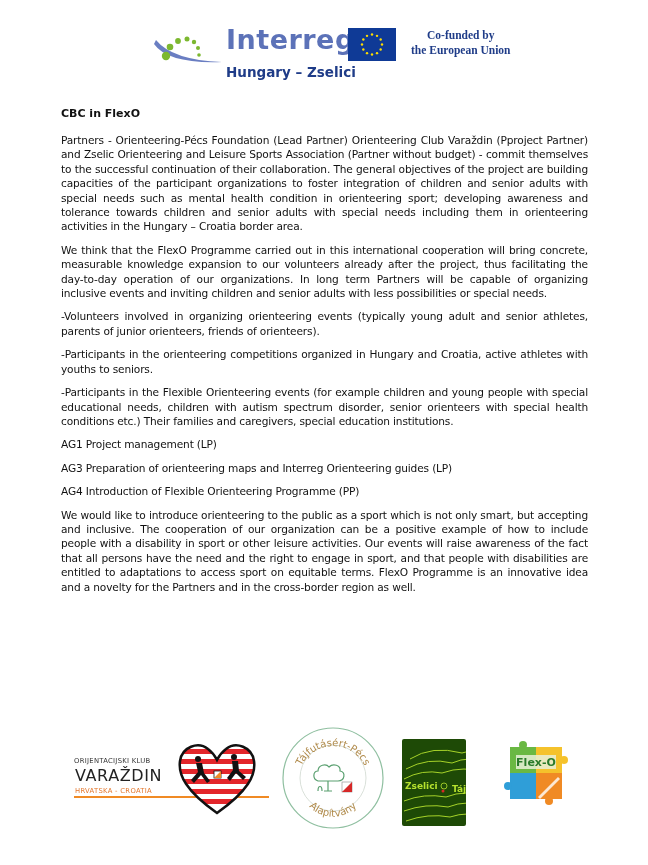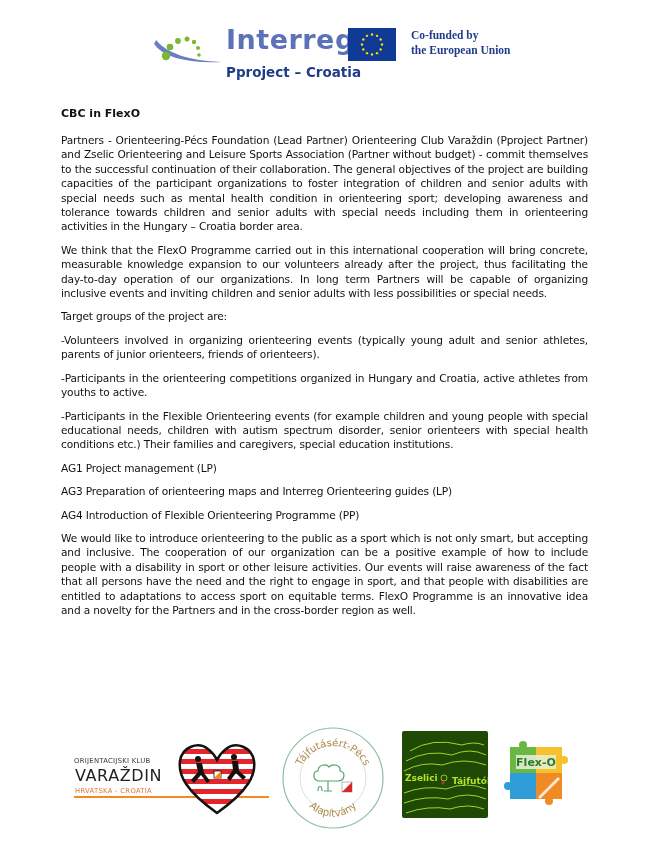--- a/index.html
+++ b/index.html
@@ -1,19 +1,19 @@
 <!DOCTYPE html>
 <html><head>
   <meta charset="utf-8">
   <style>
     html, body { margin: 0; padding: 0; background: #ffffff; }
     body { width: 648px; height: 865px; position: relative; overflow: hidden; font-family: "DejaVu Sans", sans-serif; color: #111; }
 
     
-    .header { position: absolute; left: 0; top: 0; width: 648px; height: 95px; }
+    .header { position: absolute; left: 0; top: 0; width: 648px; height: 95px; text-align: center; }
     .interreg-swoosh { position: absolute; left: 152px; top: 30px; width: 72px; height: 40px; }
     .interreg-word { position: absolute; left: 226px; top: 24px; font-family: "DejaVu Sans", sans-serif; font-weight: bold; font-size: 27px; color: #5c72b8; letter-spacing: 0.5px; }
     .interreg-sub { position: absolute; left: 226px; top: 64px; font-family: "DejaVu Sans", sans-serif; font-weight: bold; font-size: 13.5px; color: #1f3c88; }
     .eu-flag { position: absolute; left: 348px; top: 28px; width: 48px; height: 33px; background: #0f3a96; }
     .eu-text { position: absolute; left: 411px; top: 28px; font-family: Liberation Serif, serif; font-weight: bold; font-size: 11.5px; line-height: 15px; color: #1f3c88; }
 
     
     .content { position: absolute; left: 61px; top: 107px; width: 527px; font-family: "DejaVu Sans", sans-serif; font-size: 10.6px; line-height: 14.4px; color: #111; }
     .content h1 { font-size: 11px; font-weight: bold; margin: 0 0 12px 0; line-height: 14px; }
     .content p { margin: 0 0 9px 0; text-align: justify; letter-spacing: -0.15px; }
@@ -21,39 +21,39 @@
     
     .footer { position: absolute; left: 0; top: 715px; width: 648px; height: 130px; }
     .logo-varazdin { position: absolute; left: 74px; top: 28px; width: 200px; height: 80px; }
     .vz-small { position: absolute; left: 0; top: 14px; font-size: 6.8px; color: #333; letter-spacing: 0.3px; white-space: nowrap; }
     .vz-big { position: absolute; left: 1px; top: 23px; font-size: 16px; color: #222; letter-spacing: 0.6px; white-space: nowrap; }
     .vz-country { position: absolute; left: 1px; top: 44px; font-size: 6.8px; color: #e3762b; letter-spacing: 0.3px; white-space: nowrap; }
     .vz-line { position: absolute; left: 0; top: 53px; width: 195px; height: 2px; background: #f08a24; }
     .vz-heart { position: absolute; left: 102px; top: -4px; width: 82px; height: 78px; }
 
     .logo-pecs { position: absolute; left: 280px; top: 4px; width: 106px; height: 118px; }
-    .logo-zselic { position: absolute; left: 402px; top: 16px; width: 86px; height: 87px; background: #1e4a06; border-radius: 2px; overflow: hidden; }
+    .logo-zselic { position: absolute; left: 402px; top: 24px; width: 64px; height: 87px; background: #1e4a06; border-radius: 2px; overflow: hidden; }
     .logo-flexo { position: absolute; left: 500px; top: 24px; width: 72px; height: 68px; }
   </style>
 </head>
 <body>
 
 <div class="header">
   <svg class="interreg-swoosh" viewBox="0 0 72 40">
     <path d="M2 14 Q 16 34 70 32 Q 20 30 4 10 Z" fill="#6a7ec2"></path>
     <circle cx="14" cy="26" r="4.2" fill="#7cb82f"></circle>
     <circle cx="18" cy="17" r="3.3" fill="#7cb82f"></circle>
     <circle cx="26" cy="11" r="2.9" fill="#7cb82f"></circle>
     <circle cx="35" cy="9" r="2.5" fill="#7cb82f"></circle>
     <circle cx="42" cy="12" r="2.2" fill="#7cb82f"></circle>
     <circle cx="46" cy="18" r="2" fill="#7cb82f"></circle>
     <circle cx="47" cy="25" r="1.8" fill="#7cb82f"></circle>
   </svg>
   <div class="interreg-word">Interreg</div>
-  <div class="interreg-sub">Pproject – Croatia</div>
+  <div class="interreg-sub">Hungary – Zselici</div>
 
   <svg class="eu-flag" viewBox="0 0 48 33">
     <rect width="48" height="33" fill="#0f3a96"></rect>
     <g fill="#ffdd00" id="eu-stars">
         <circle cx="34" cy="16.5" r="1.2"></circle>
         <circle cx="32.66025403784439" cy="21.5" r="1.2"></circle>
         <circle cx="29" cy="25.160254037844386" r="1.2"></circle>
         <circle cx="24" cy="26.5" r="1.2"></circle>
         <circle cx="19" cy="25.16025403784439" r="1.2"></circle>
         <circle cx="15.339745962155613" cy="21.5" r="1.2"></circle>
@@ -68,23 +68,22 @@
   <div class="eu-text">
     <div>Co-funded by</div>
     <div>the European Union</div>
   </div>
 </div>
 
 <div class="content">
   <h1>CBC in FlexO</h1>
   <p>Partners - Orienteering-Pécs Foundation (Lead Partner) Orienteering Club Varaždin (Pproject Partner) and Zselic Orienteering and Leisure Sports Association (Partner without budget) - commit themselves to the successful continuation of their collaboration. The general objectives of the project are building capacities of the participant organizations to foster integration of children and senior adults with special needs such as mental health condition in orienteering sport; developing awareness and tolerance towards children and senior adults with special needs including them in orienteering activities in the Hungary – Croatia border area.</p>
   <p>We think that the FlexO Programme carried out in this international cooperation will bring concrete, measurable knowledge expansion to our volunteers already after the project, thus facilitating the day-to-day operation of our organizations. In long term Partners will be capable of organizing inclusive events and inviting children and senior adults with less possibilities or special needs.</p>
-  <p>Target groups of the project are:</p>
   <p>-Volunteers involved in organizing orienteering events (typically young adult and senior athletes, parents of junior orienteers, friends of orienteers).</p>
-  <p>-Participants in the orienteering competitions organized in Hungary and Croatia, active athletes from youths to active.</p>
+  <p>-Participants in the orienteering competitions organized in Hungary and Croatia, active athletes with youths to seniors.</p>
   <p>-Participants in the Flexible Orienteering events (for example children and young people with special educational needs, children with autism spectrum disorder, senior orienteers with special health conditions etc.) Their families and caregivers, special education institutions.</p>
   <p>AG1 Project management (LP)</p>
   <p>AG3 Preparation of orienteering maps and Interreg Orienteering guides (LP)</p>
   <p>AG4 Introduction of Flexible Orienteering Programme (PP)</p>
   <p>We would like to introduce orienteering to the public as a sport which is not only smart, but accepting and inclusive. The cooperation of our organization can be a positive example of how to include people with a disability in sport or other leisure activities. Our events will raise awareness of the fact that all persons have the need and the right to engage in sport, and that people with disabilities are entitled to adaptations to access sport on equitable terms. FlexO Programme is an innovative idea and a novelty for the Partners and in the cross-border region as well.</p>
 </div>
 
 <div class="footer">
   <div class="logo-varazdin">
     <div class="vz-small">ORIJENTACIJSKI KLUB</div>

